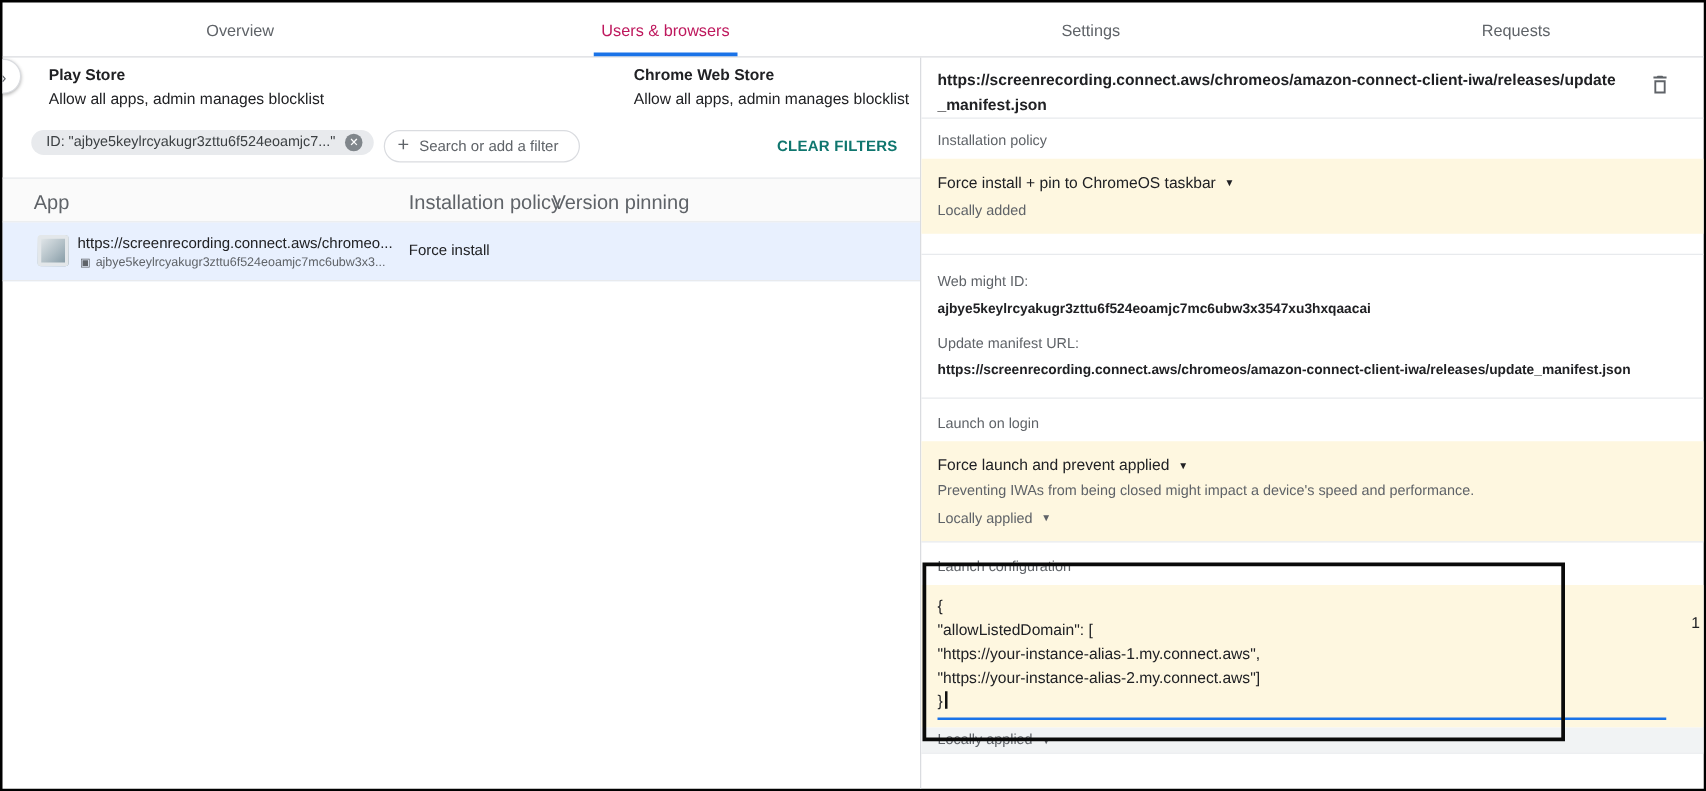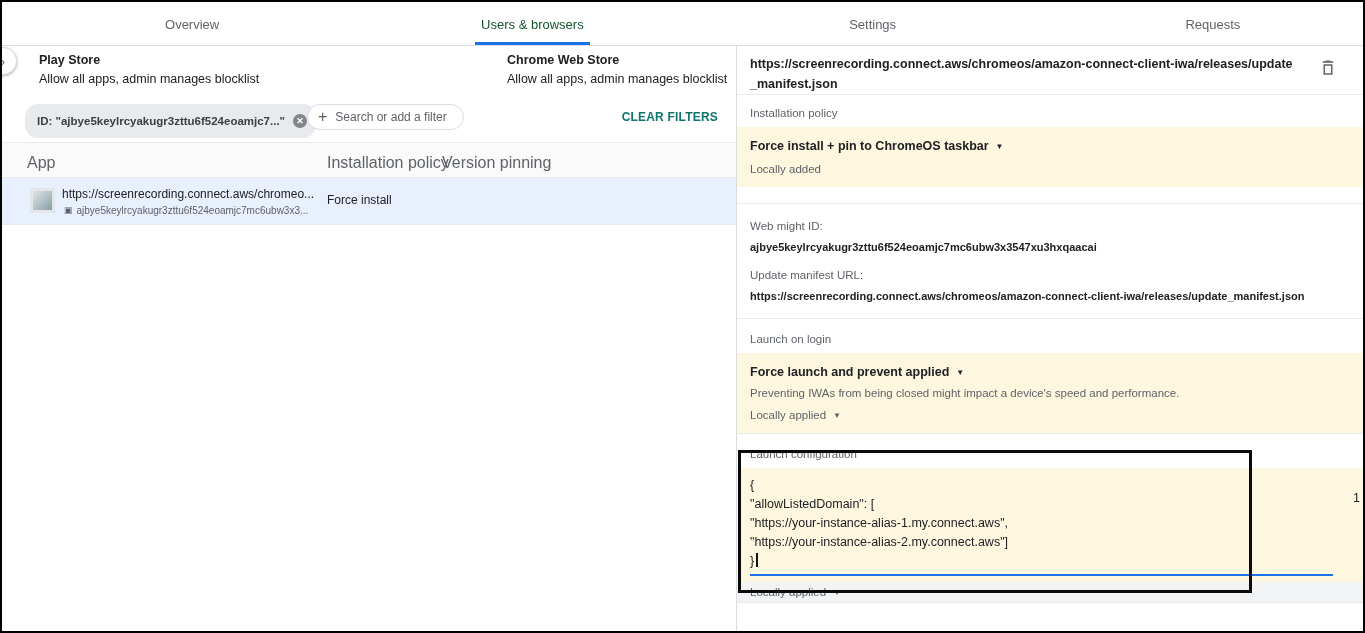--- a/index.html
+++ b/index.html
@@ -4,35 +4,35 @@
 <style>
   html,body{margin:0;padding:0;background:#fff;}
   .page{position:relative;width:1365px;height:633px;box-sizing:border-box;border:2px solid #000;
         background:#fff;font-family:"Liberation Sans",sans-serif;overflow:hidden;color:#202124;}
 
   
   .tabs{height:44px;display:flex;border-bottom:1px solid #dadce0;box-sizing:border-box;}
   .tab{flex:1;display:flex;align-items:flex-end;justify-content:center;font-size:13px;font-weight:500;
        color:#5f6368;cursor:pointer;padding-left:40px;}
   .tab-label{padding:13px 6px 10px;border-bottom:3px solid transparent;}
-  .tab.active .tab-label{color:#14532d;border-bottom-color:#1a73e8;}
+  .tab.active .tab-label{color:#be185d;border-bottom-color:#1a73e8;}
 
   .main{display:flex;height:587px;}
 
   
   .left{position:relative;width:735px;box-sizing:border-box;border-right:1px solid #dadce0;flex:none;}
   .store-block{position:absolute;top:7px;}
   .store-block.play{left:37px;}
   .store-block.cws{left:505px;}
   .store-title{font-size:12.5px;font-weight:700;color:#202124;}
   .store-sub{font-size:12.5px;color:#202124;margin-top:5px;}
 
   .filter-bar{position:absolute;top:48px;left:0;right:0;height:48px;}
-  .chip{position:absolute;left:23px;top:10px;height:34px;background:#e8eaed;border-radius:13px;
-        display:flex;align-items:center;padding:0 9px 0 12px;font-size:11.5px;color:#3c4043;cursor:pointer;font-weight:bold;}
+  .chip{position:absolute;left:23px;top:10px;height:20px;background:#e8eaed;border-radius:13px;
+        display:flex;align-items:center;padding:0 9px 0 12px;font-size:11.5px;color:#3c4043;cursor:pointer;}
   .chip-close{width:14px;height:14px;border-radius:50%;background:#80868b;color:#fff;font-size:9px;
         line-height:14px;text-align:center;margin-left:8px;cursor:pointer;flex:none;}
   .search-pill{position:absolute;left:305px;top:10px;height:26px;box-sizing:border-box;border:1px solid #dadce0;
         border-radius:14px;display:flex;align-items:center;padding:0 16px 0 10px;font-size:12px;
         color:#5f6368;background:#fff;cursor:pointer;}
   .plus{font-size:16px;margin-right:8px;color:#5f6368;line-height:1;}
   .clear-filters{position:absolute;right:18px;top:16px;font-size:12px;font-weight:700;color:#0f766e;
         letter-spacing:.2px;cursor:pointer;}
 
   .table-head{position:absolute;top:96px;left:0;right:0;height:36px;background:#fafafa;
@@ -55,21 +55,21 @@
   
   .right{position:relative;flex:1;overflow:hidden;}
   .detail-header{position:relative;height:48px;box-sizing:border-box;padding:8px 70px 0 13px;}
   .detail-title{font-size:12.5px;font-weight:700;line-height:20px;max-width:545px;word-break:break-all;}
   .trash-btn{position:absolute;right:26px;top:12px;cursor:pointer;width:18px;height:20px;}
   .divider{border-bottom:1px solid #e8eaed;height:0;}
   .sec-label{margin:12px 0 8px 13px;font-size:11.5px;color:#5f6368;}
   .sec-label.launch{margin-top:14px;}
   .sec-label.managed{margin-top:14px;}
   .yellow{background:#fef7e0;padding:12px 13px;}
-  .primary-line{font-size:12.5px;font-weight:700;color:#202124;cursor:pointer;}
+  .primary-line{font-size:12.5px;font-weight:400;color:#202124;cursor:pointer;}
   .dd-arrow{font-size:8px;margin-left:7px;vertical-align:1px;color:#202124;}
   .dd-arrow.gray{color:#5f6368;}
   .status-line{font-size:11.5px;color:#5f6368;margin-top:10px;cursor:pointer;}
   .warn-line{font-size:11.5px;color:#5f6368;margin-top:8px;}
   .kv{margin:16px 13px 0 13px;}
   .kv-label{font-size:11.5px;color:#5f6368;}
   .kv-value{font-size:11px;font-weight:700;color:#202124;margin-top:9px;white-space:nowrap;}
   .sec-end-gap{height:16px;}
   .yellow.config{padding:8px 13px 6px 13px;cursor:text;}
   .json-line{font-size:12.5px;line-height:19px;color:#202124;}

